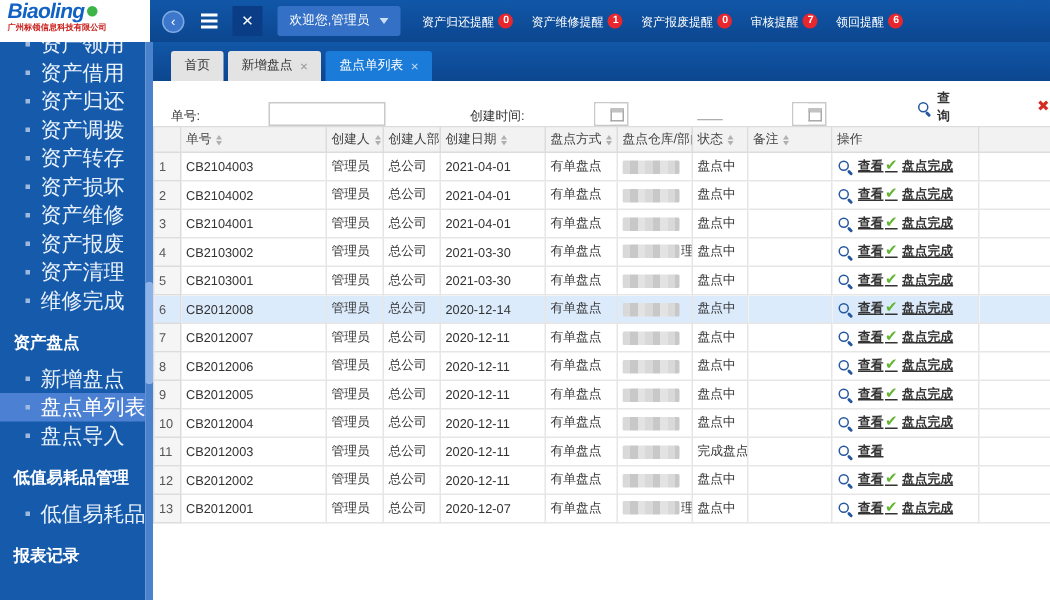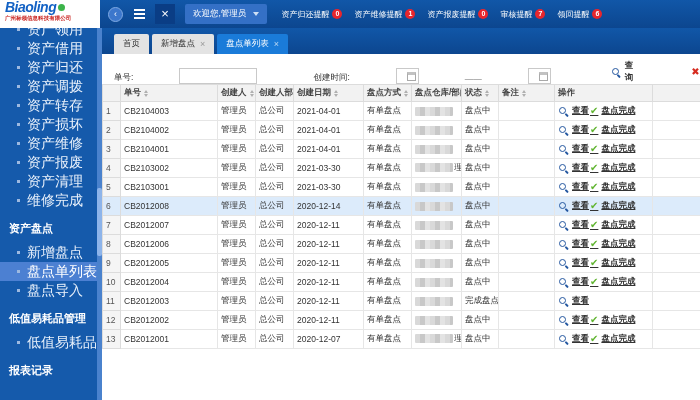--- a/index.html
+++ b/index.html
@@ -56,21 +56,21 @@
   .btn-clear{margin-left:16px;}
   .xicon{color:#d62b20;font-size:10px;line-height:10px;}
 
   
   .mag{width:11px;height:11px;position:relative;display:inline-block;flex:0 0 auto;}
   .mag::before{content:"";position:absolute;left:1px;top:1px;width:5px;height:5px;border:1.4px solid #2457a0;border-radius:50%;}
   .mag::after{content:"";position:absolute;left:7.5px;top:7.5px;width:4px;height:1.8px;background:#2457a0;border-radius:1px;transform:rotate(45deg);transform-origin:0 0;}
 
   
   .grid{border-collapse:collapse;table-layout:fixed;width:100%;font-size:8.5px;flex:0 0 auto;}
-  .grid th{background:#f2f2f2;border:1px solid #dcdcdc;height:17px;font-weight:bold;color:#444;text-align:left;padding:0 3px;white-space:nowrap;overflow:hidden;}
+  .grid th{background:#f2f2f2;border:1px solid #dcdcdc;height:17px;font-weight:normal;color:#444;text-align:left;padding:0 3px;white-space:nowrap;overflow:hidden;}
   .grid td{border:1px solid #e6e6e6;height:19px;padding:0 3px;color:#333;white-space:nowrap;overflow:hidden;background:#fff;}
   .grid td.numcell{background:#f5f5f5;color:#555;border-color:#dcdcdc;text-align:left;}
   .grid tr.hl td{background:#dcebfb;}
   .thwrap{display:flex;align-items:center;gap:3px;}
   .sort{display:inline-flex;flex-direction:column;gap:1px;}
   .sort i{display:block;width:0;height:0;border-left:2.5px solid transparent;border-right:2.5px solid transparent;}
   .sort .up{border-bottom:3px solid #b0b0b0;}
   .sort .dn{border-top:3px solid #b0b0b0;}
   .blur-block{display:inline-block;width:38px;height:9px;border-radius:1px;background:repeating-linear-gradient(90deg,#d9d9d9 0 5px,#c8c8c8 5px 10px,#e3e3e3 10px 15px);vertical-align:middle;}
   .wsuffix{margin-left:1px;}

